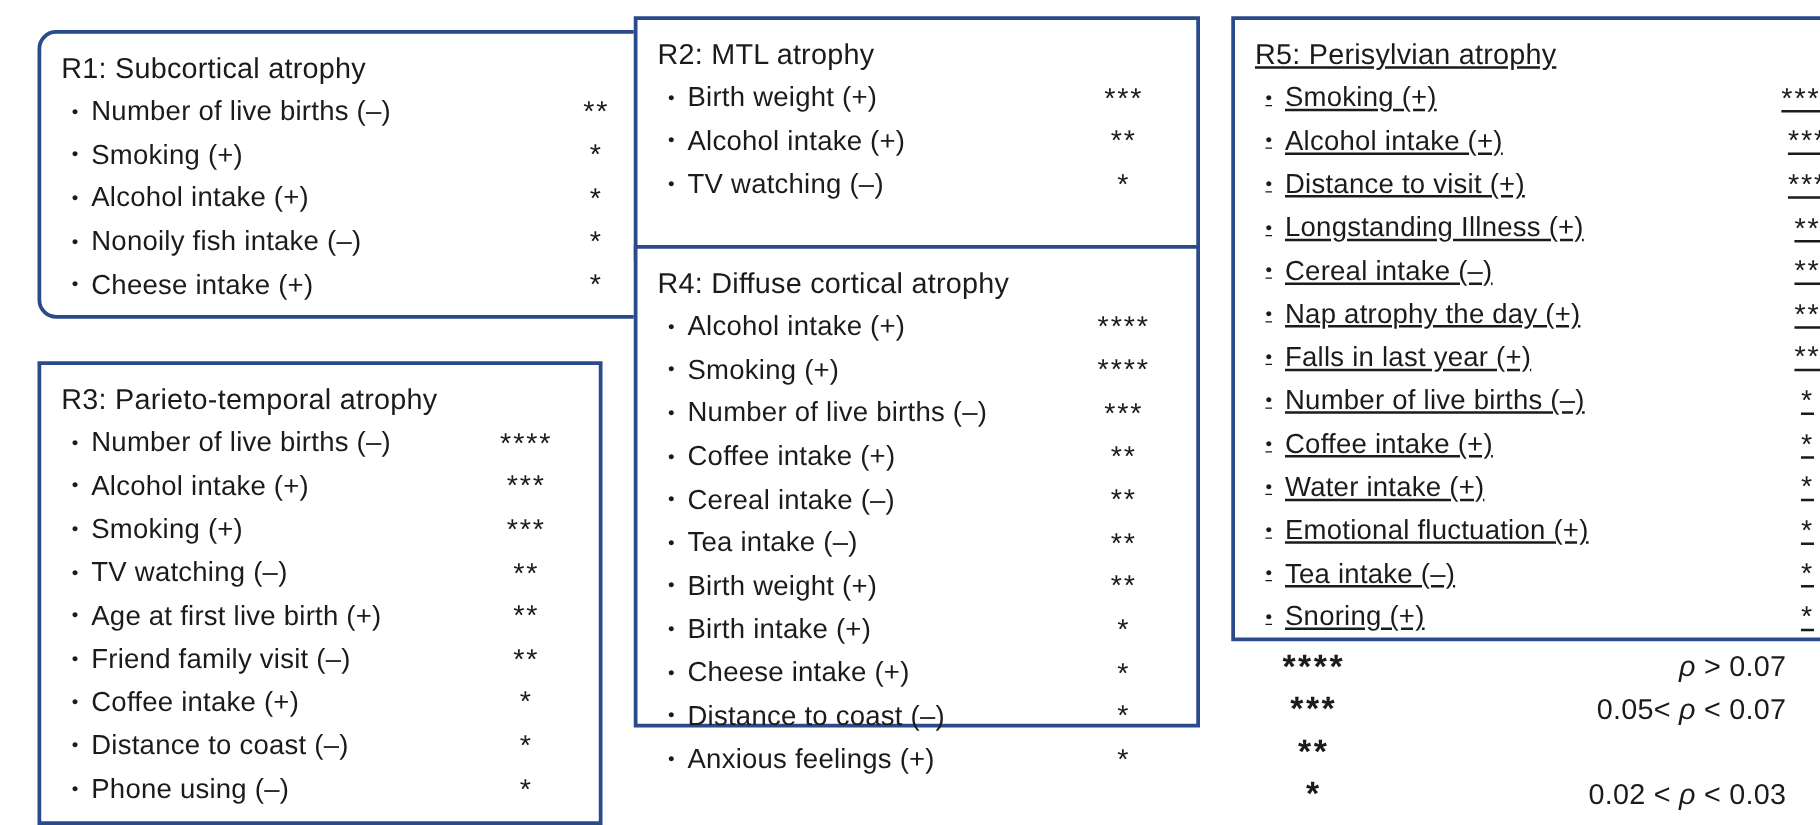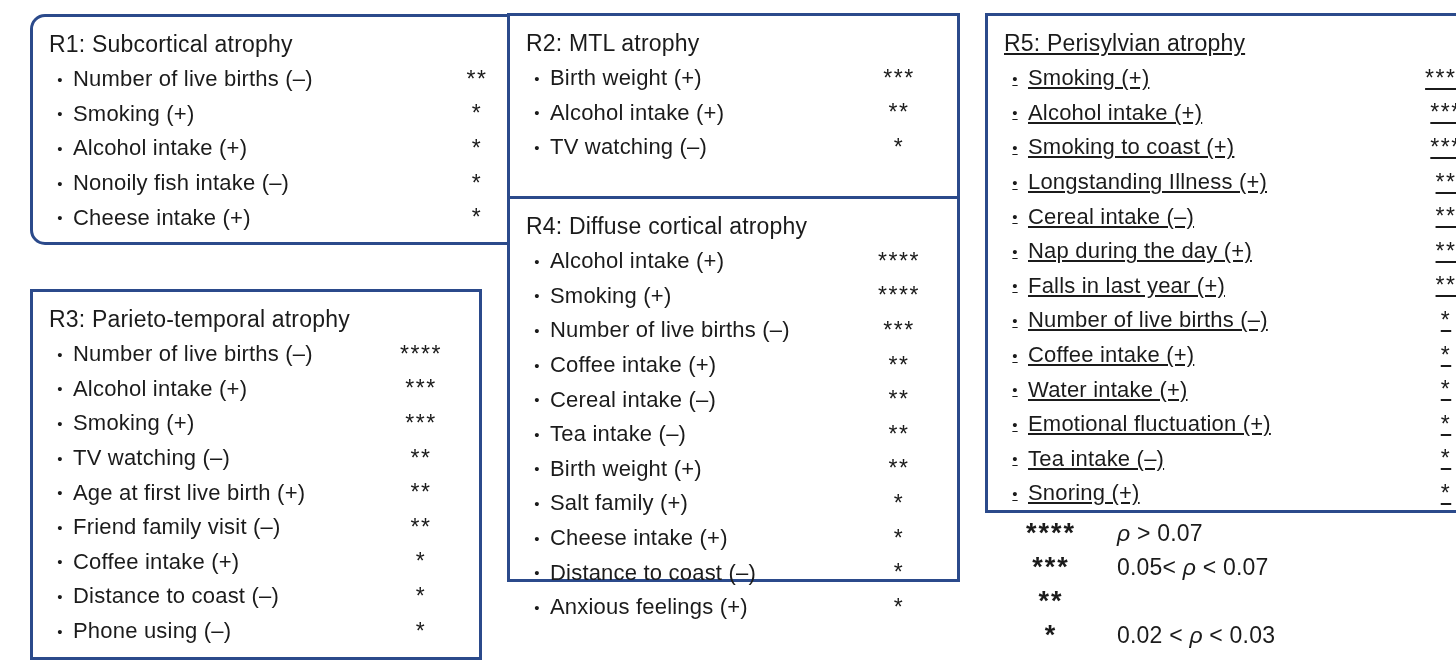--- a/index.html
+++ b/index.html
@@ -14,24 +14,24 @@
   .box{position:absolute;border:3px solid var(--border);background:var(--bg);
     padding:6px 12px 6px 14px;}
   .box-title{font-size:23px;line-height:28px;padding:7px 0 4px 2px;letter-spacing:0.2px;}
   .item{display:flex;align-items:center;height:34.6px;}
   .bullet{width:26px;text-align:center;font-size:15px;line-height:15px;flex:0 0 26px;}
   .label{flex:1;font-size:22px;letter-spacing:0.2px;white-space:nowrap;}
   .stars{flex:0 0 92px;text-align:center;font-size:23px;letter-spacing:1.5px;white-space:nowrap;}
   .legend{position:absolute;left:985px;top:516px;width:454px;}
   .legend-row{display:flex;align-items:center;height:34px;}
   .legend-stars{flex:0 0 132px;text-align:center;font-weight:bold;font-size:27px;letter-spacing:2px;}
-  .legend-range{flex:1;text-align:left;padding-right:10px;font-size:23px;letter-spacing:0.2px;}
+  .legend-range{flex:1;text-align:right;padding-right:10px;font-size:23px;letter-spacing:0.2px;}
   .rho{font-style:italic;}
   
-  #box-r1{left:30px;top:14px;width:508px;height:231px;border-radius:15px;}
+  #box-r1{left:30px;top:24px;width:508px;height:231px;border-radius:15px;}
   #box-r3{left:30px;top:258px;width:452px;height:371px;margin-top:31px;}
   #box-r2{left:507px;top:13px;width:453px;height:196px;}
   #box-r4{left:507px;top:196px;width:453px;height:386px;}
   #box-r5{left:985px;top:13px;width:522px;height:500px;text-decoration:underline;}
 </style>
 </head>
 <body>
 
 <div class="stage">
 
@@ -164,21 +164,21 @@
         <span class="label">Tea intake (–)</span>
         <span class="stars">**</span>
       </div>
     <div class="item">
         <span class="bullet">•</span>
         <span class="label">Birth weight (+)</span>
         <span class="stars">**</span>
       </div>
     <div class="item">
         <span class="bullet">•</span>
-        <span class="label">Salt family (+)</span>
+        <span class="label">Birth intake (+)</span>
         <span class="stars">*</span>
       </div>
     <div class="item">
         <span class="bullet">•</span>
         <span class="label">Cheese intake (+)</span>
         <span class="stars">*</span>
       </div>
     <div class="item">
         <span class="bullet">•</span>
         <span class="label">Distance to coast (–)</span>
@@ -198,36 +198,36 @@
         <span class="label">Smoking (+)</span>
         <span class="stars">****</span>
       </div>
     <div class="item">
         <span class="bullet">•</span>
         <span class="label">Alcohol intake (+)</span>
         <span class="stars">***</span>
       </div>
     <div class="item">
         <span class="bullet">•</span>
-        <span class="label">Smoking to coast (+)</span>
+        <span class="label">Distance to visit (+)</span>
         <span class="stars">***</span>
       </div>
     <div class="item">
         <span class="bullet">•</span>
         <span class="label">Longstanding Illness (+)</span>
         <span class="stars">**</span>
       </div>
     <div class="item">
         <span class="bullet">•</span>
         <span class="label">Cereal intake (–)</span>
         <span class="stars">**</span>
       </div>
     <div class="item">
         <span class="bullet">•</span>
-        <span class="label">Nap during the day (+)</span>
+        <span class="label">Nap atrophy the day (+)</span>
         <span class="stars">**</span>
       </div>
     <div class="item">
         <span class="bullet">•</span>
         <span class="label">Falls in last year (+)</span>
         <span class="stars">**</span>
       </div>
     <div class="item">
         <span class="bullet">•</span>
         <span class="label">Number of live births (–)</span>

